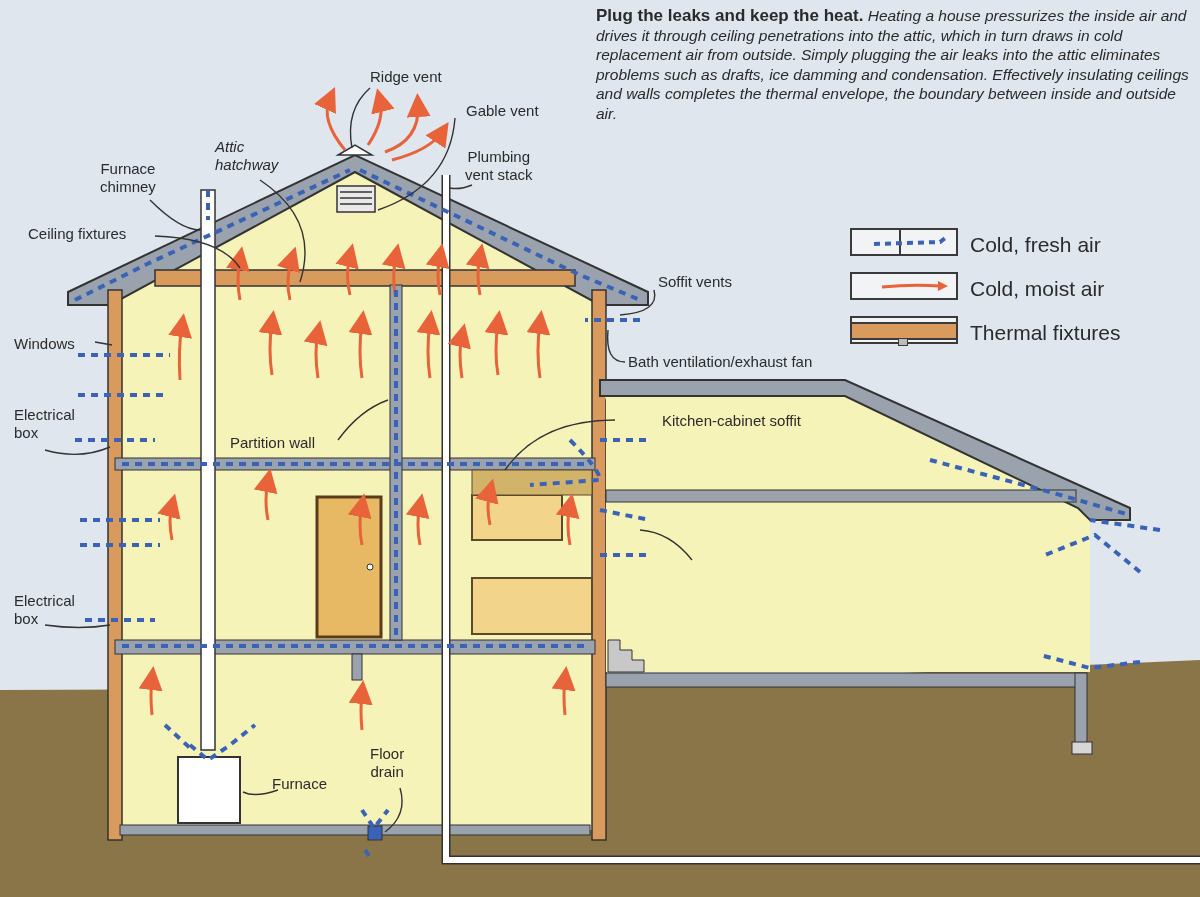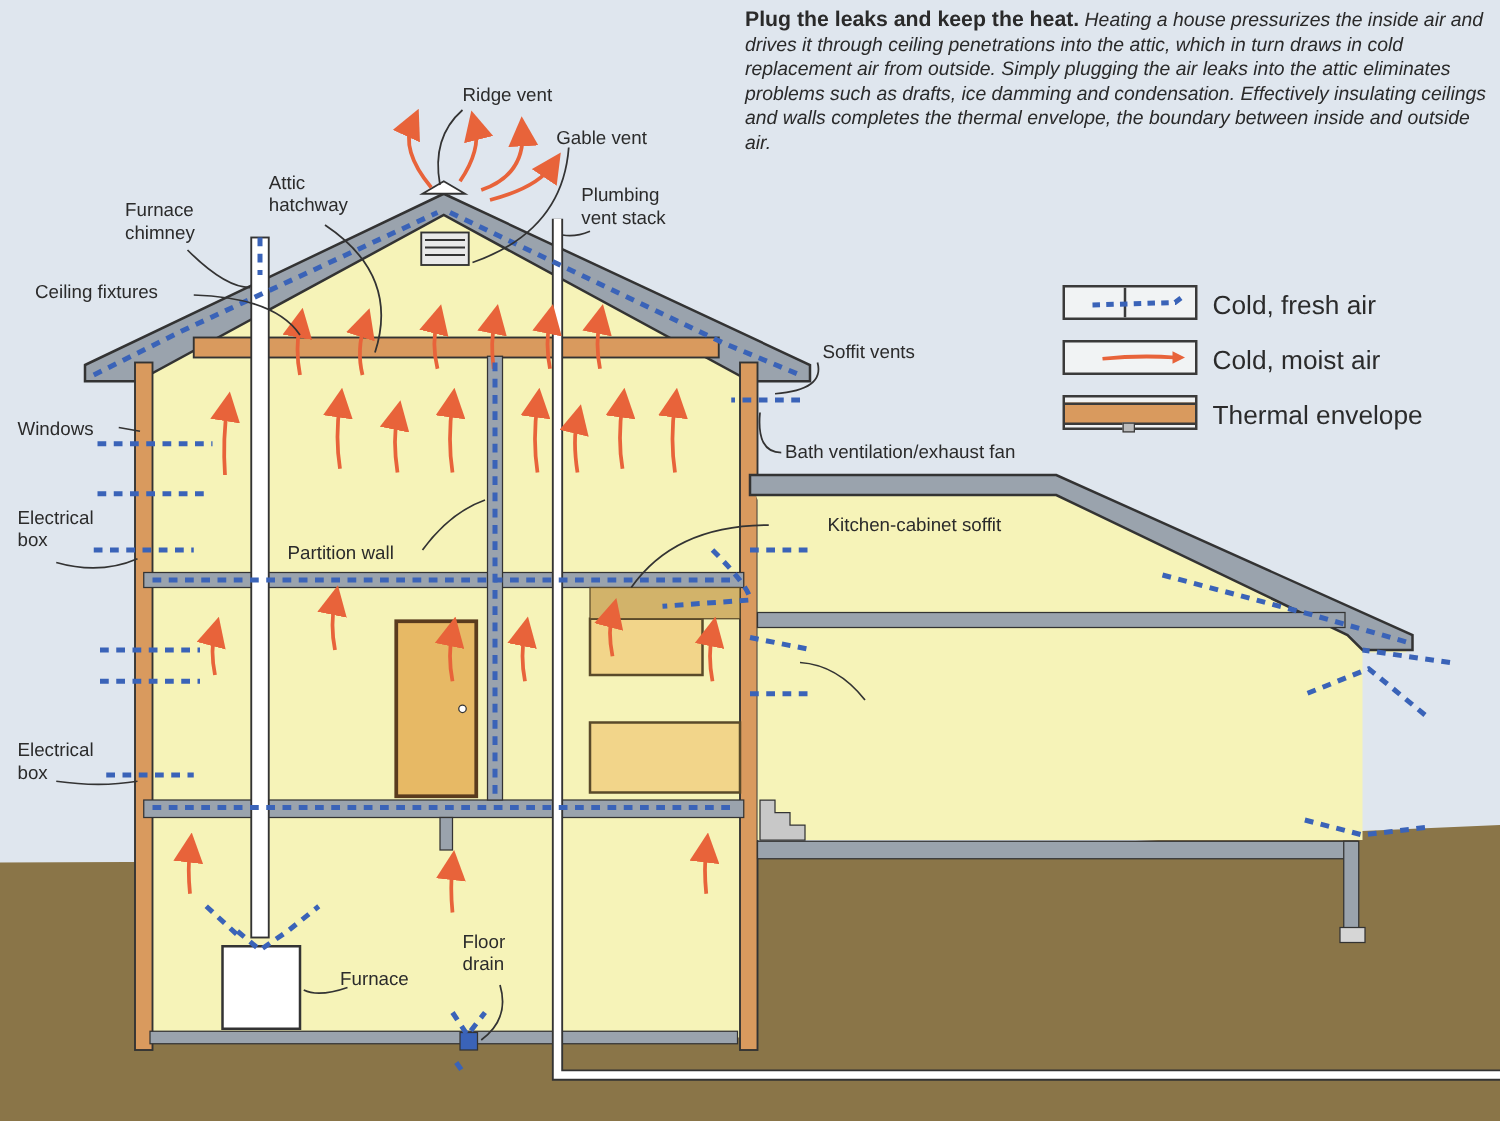--- a/index.html
+++ b/index.html
@@ -1,19 +1,19 @@
 <!DOCTYPE html>
 <html><head>
 <meta charset="utf-8">
 <style>
   html,body{margin:0;padding:0;}
   body{width:1200px;height:897px;overflow:hidden;background:#dfe6ee;font-family:"Liberation Sans",sans-serif;position:relative;}
   #stage{position:absolute;left:0;top:0;width:1000px;height:897px;}
   .lbl{position:absolute;font-family:"Liberation Sans",sans-serif;font-size:15px;color:#2b2b2b;line-height:18px;white-space:pre;}
-  .lbl.c{text-align:left;}
+  .lbl.c{text-align:center;}
   .caption{position:absolute;left:596px;top:6px;width:600px;font-size:15.5px;line-height:19.5px;color:#2a2a2a;}
   .caption b{font-weight:bold;font-size:17px;}
   .caption i{font-style:italic;}
   .garage-note{position:absolute;left:698px;top:560px;font-size:15px;font-style:italic;line-height:18.5px;color:#2a2a2a;white-space:pre;}
   .legend{position:absolute;left:850px;top:228px;}
   .legend-row{position:relative;height:44px;}
   .legend-box{position:absolute;left:0;top:0;width:108px;height:28px;border:2px solid #3a3a3a;background:#f1f3f4;box-sizing:border-box;}
   .legend-label{position:absolute;left:120px;top:5px;font-size:21px;color:#2b2b2b;white-space:nowrap;}
 </style>
 </head>
@@ -174,24 +174,24 @@
 </svg>
 
 
 <div class="caption">
   <b>Plug the leaks and keep the heat.</b>
   <i>Heating a house pressurizes the inside air and drives it through ceiling penetrations into the attic, which in turn draws in cold replacement air from outside. Simply plugging the air leaks into the attic eliminates problems such as drafts, ice damming and condensation. Effectively insulating ceilings and walls completes the thermal envelope, the boundary between inside and outside air.</i>
 </div>
 
 
 <div class="lbl c" style="left:370px;top:68px;">Ridge vent</div>
-<div class="lbl c" style="left:445px;top:102px;">Gable vent</div>
+<div class="lbl c" style="left:466px;top:102px;">Gable vent</div>
 <div class="lbl c" style="left:465px;top:148px;">Plumbing
 vent stack</div>
-<div class="lbl" style="left:215px;top:138px;">Attic
+<div class="lbl" style="left:215px;top:138px;font-style:italic;">Attic
 hatchway</div>
 <div class="lbl c" style="left:100px;top:160px;">Furnace
 chimney</div>
 <div class="lbl" style="left:28px;top:225px;">Ceiling fixtures</div>
 <div class="lbl" style="left:658px;top:273px;">Soffit vents</div>
 <div class="lbl" style="left:628px;top:353px;">Bath ventilation/exhaust fan</div>
 <div class="lbl" style="left:14px;top:335px;">Windows</div>
 <div class="lbl" style="left:14px;top:406px;">Electrical
 box</div>
 <div class="lbl" style="left:14px;top:592px;">Electrical
@@ -220,16 +220,16 @@
         <path d="M86,7 L96,12 L86,17 z" fill="#e8633a"></path>
       </svg>
     </div>
     <span class="legend-label">Cold, moist air</span>
   </div>
   <div class="legend-row">
     <div class="legend-box" style="background:#f1f3f4;">
       <div style="position:absolute;left:0;top:4px;width:104px;height:14px;background:#d99a5e;border-top:2px solid #3a3a3a;border-bottom:2px solid #3a3a3a;"></div>
       <div style="position:absolute;left:46px;top:20px;width:8px;height:6px;background:#bbb;border:1px solid #3a3a3a;"></div>
     </div>
-    <span class="legend-label">Thermal envelope</span>
+    <span class="legend-label">Thermal fixtures</span>
   </div>
 </div>
 </div>
 
 </body></html>

